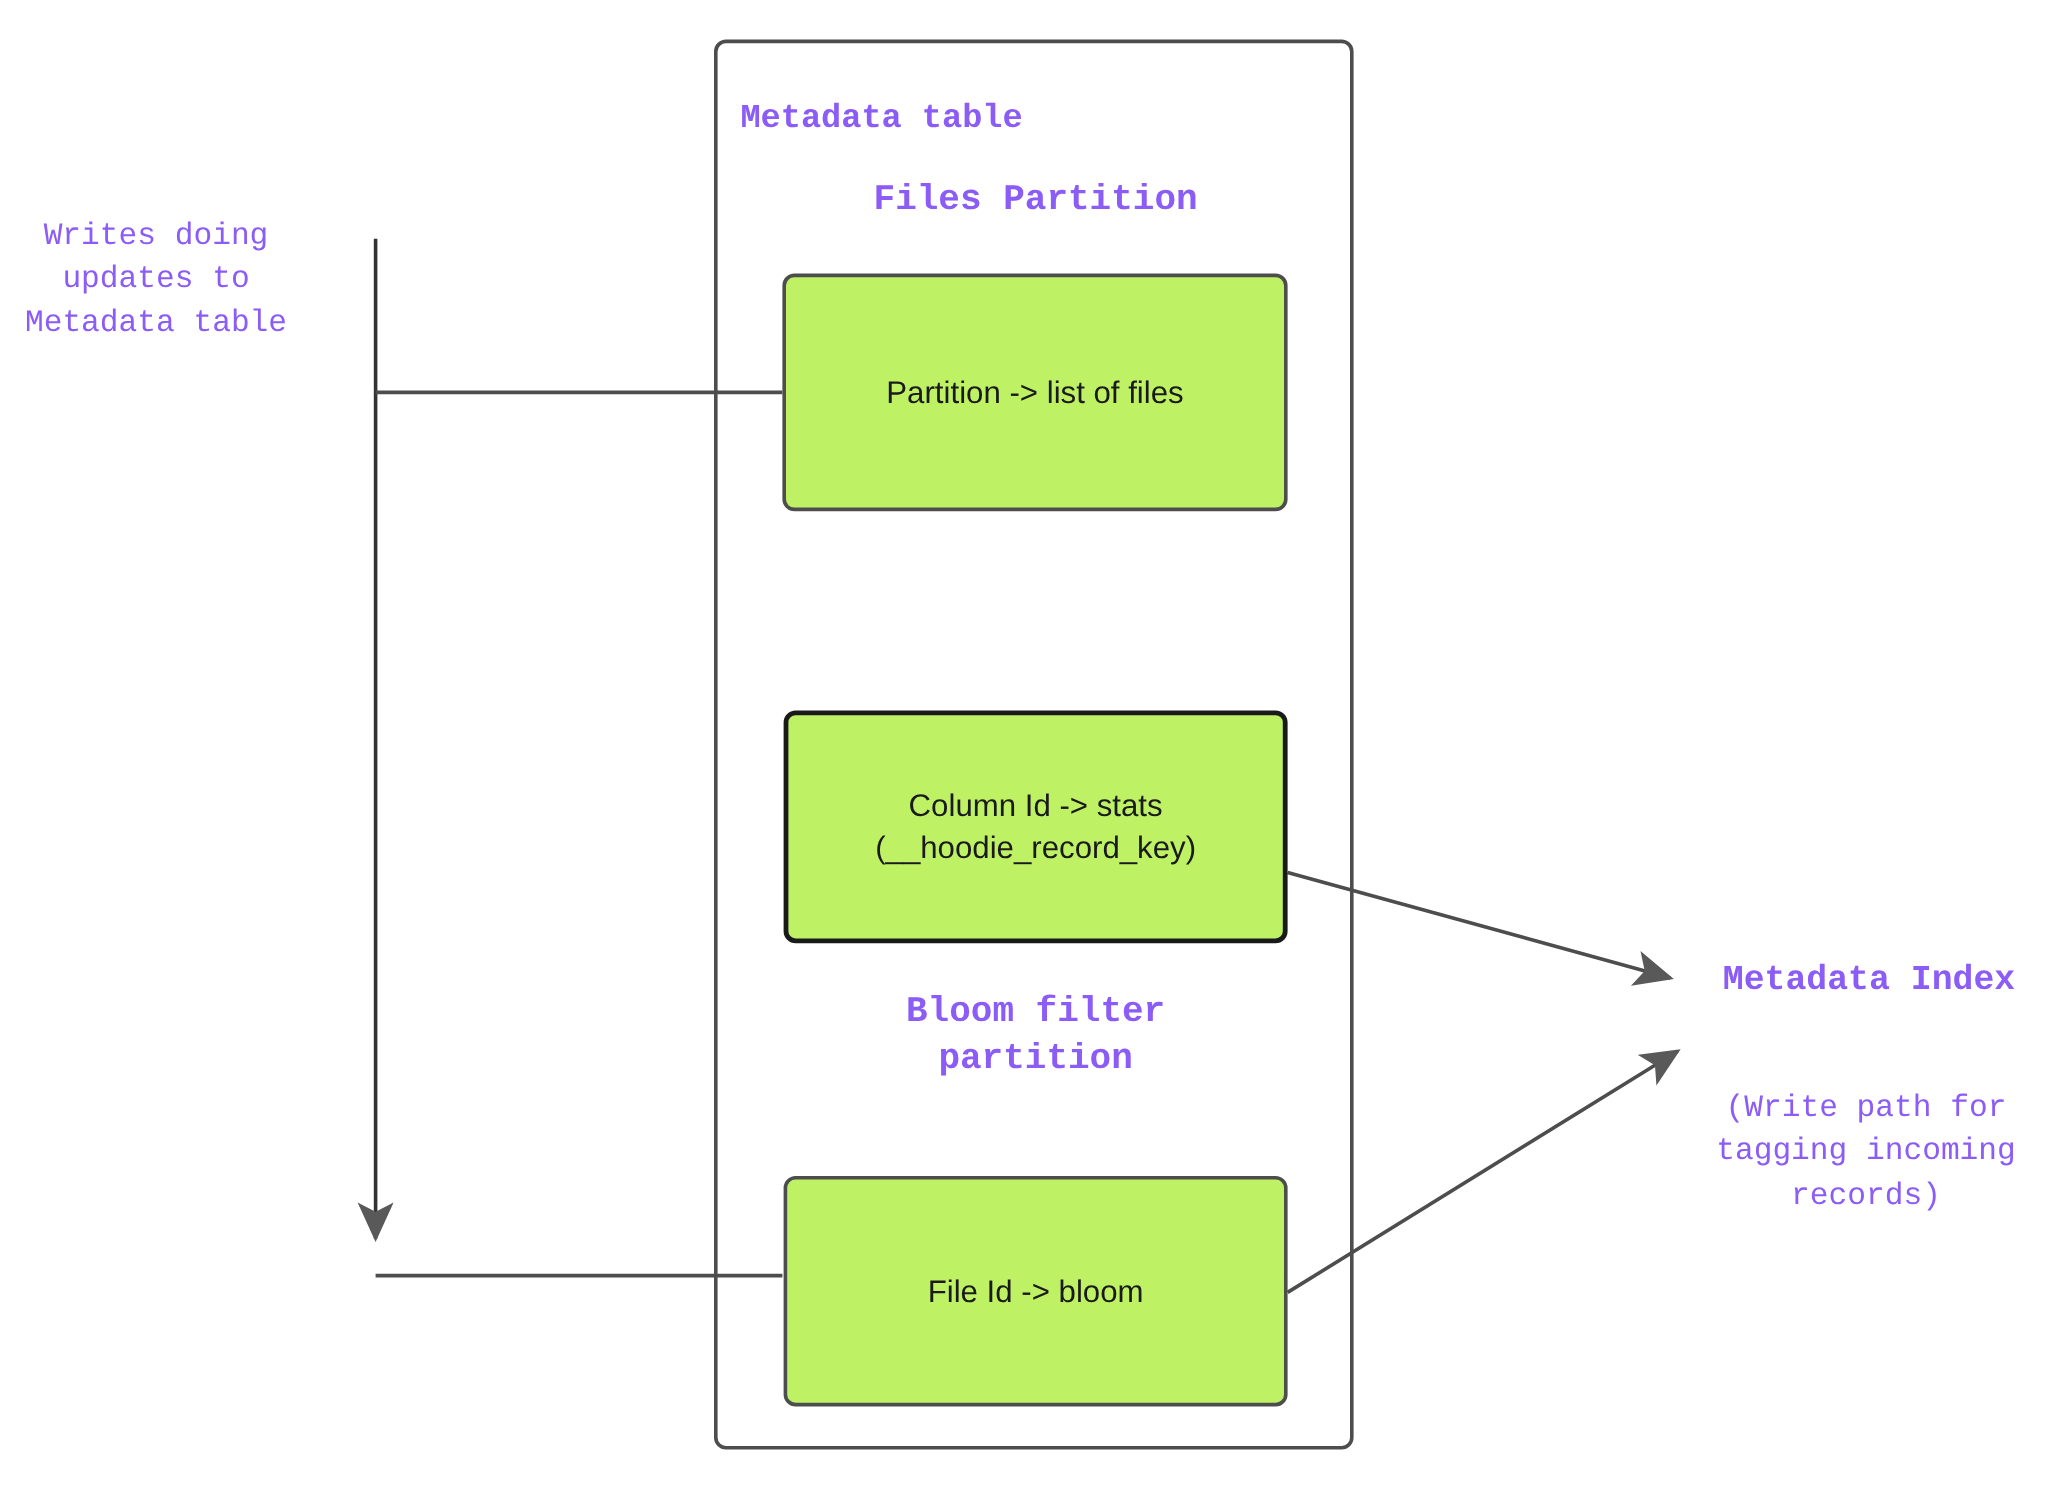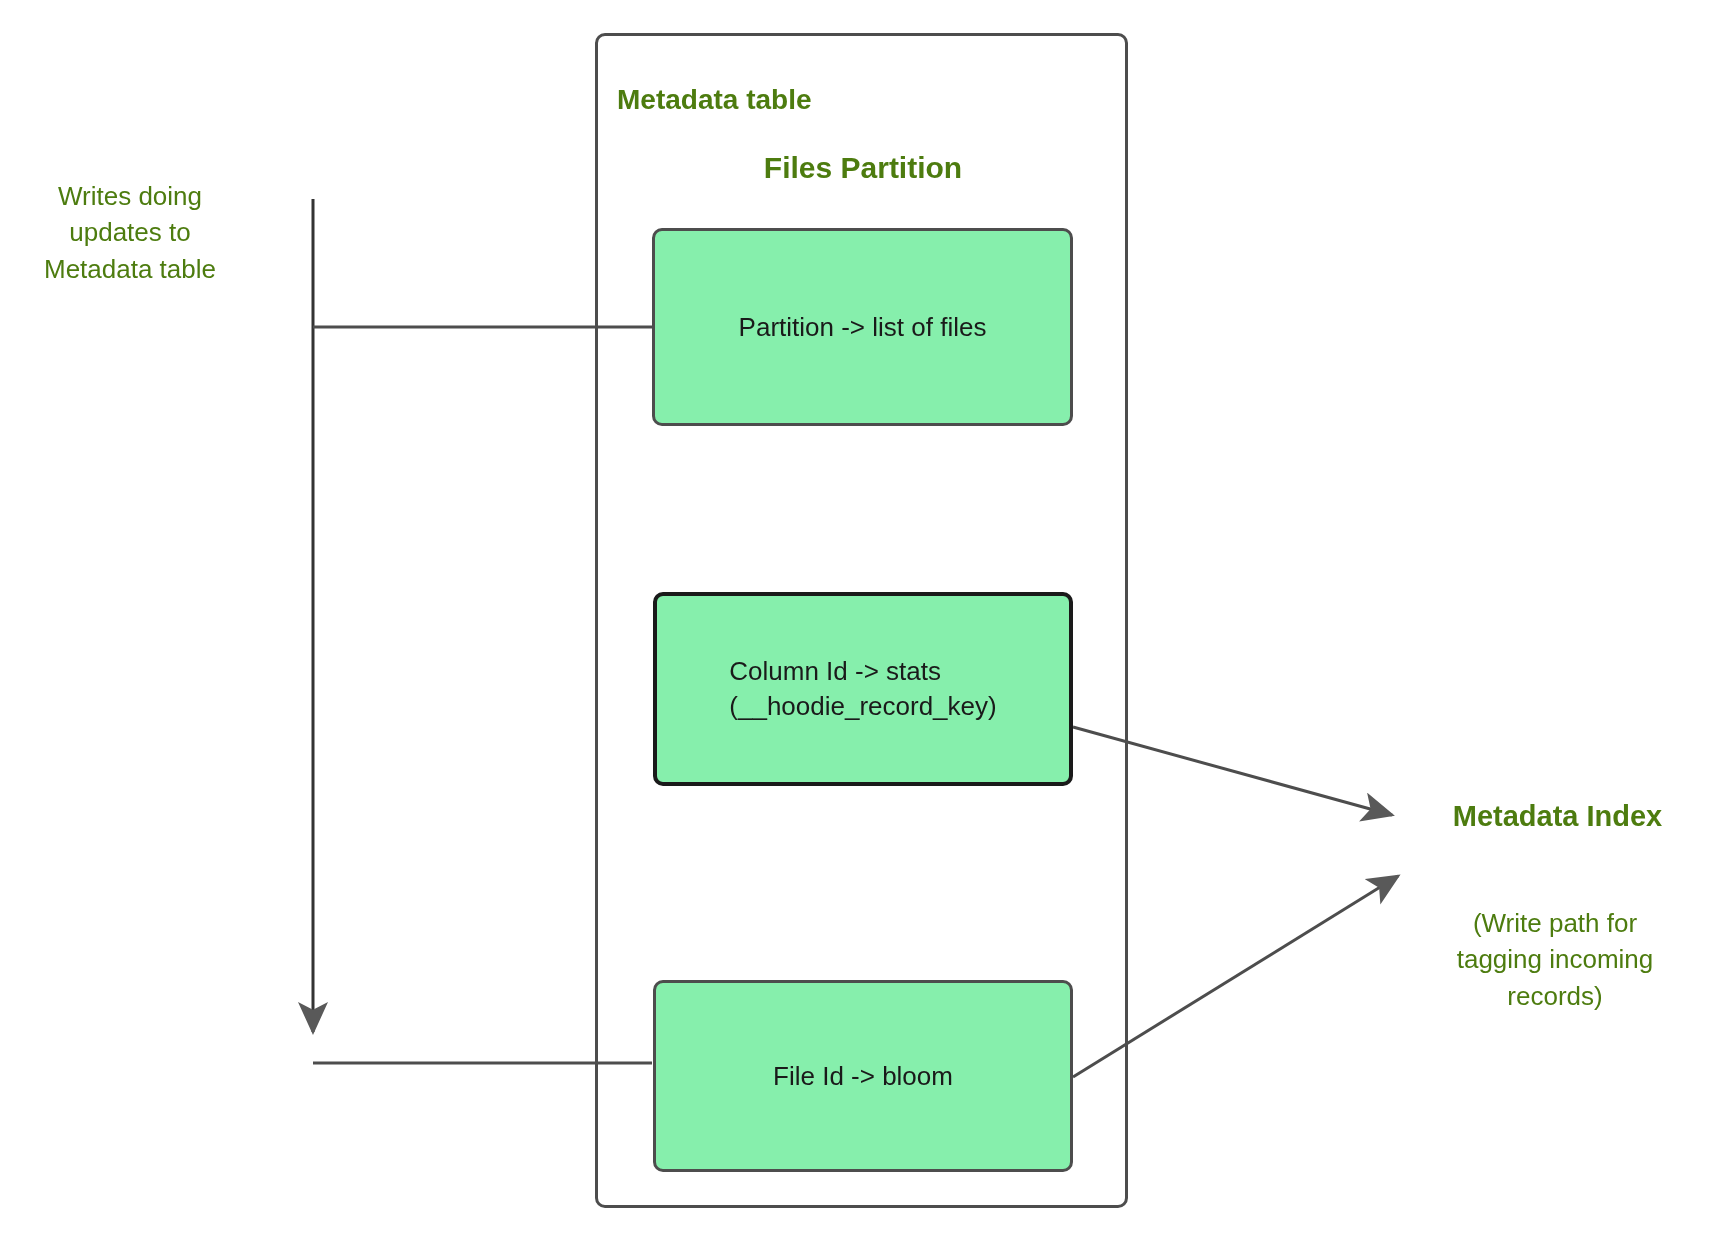--- a/index.html
+++ b/index.html
@@ -34,41 +34,43 @@
     border: 3px solid #4d4d4d;
     border-radius: 10px;
     background: transparent;
   }
   
   .part-box {
     position: absolute;
     box-sizing: border-box;
     border: 3px solid #4d4d4d;
     border-radius: 10px;
-    background: #86efac;
+    background: #bef264;
     display: flex;
     align-items: center;
     justify-content: center;
+    text-align: center;
   }
   .part-box.emphasis {
     border: 4px solid #1a1a1a;
   }
   .part-box .body-text {
     font-size: 26px;
     line-height: 1.33;
     color: #1a1a1a;
     font-weight: 400;
     white-space: pre-line;
   }
   
   .label {
     position: absolute;
     text-align: center;
-    color: #4d7c0f;
+    color: #8b5cf6;
     white-space: pre-line;
+    font-family: Liberation Mono, monospace;
   }
   .label.title-bold {
     font-weight: bold;
     font-size: 28px;
     line-height: 1.3;
   }
   .label.heading-bold {
     font-weight: bold;
     font-size: 30px;
     line-height: 1.3;
@@ -129,20 +131,22 @@
   <div class="part-box" style="left:652px; top:228px; width:421px; height:198px;">
     <span class="body-text">Partition -&gt; list of files</span>
   </div>
 
 
   <div class="part-box emphasis" style="left:653px; top:592px; width:420px; height:194px;">
     <span class="body-text">Column Id  -&gt; stats
 (__hoodie_record_key)</span>
   </div>
 
+  <div class="label heading-bold" style="left:653px; top:825px; width:420px;">Bloom filter
+partition</div>
 
   <div class="part-box" style="left:653px; top:980px; width:420px; height:192px;">
     <span class="body-text">File Id -&gt; bloom</span>
   </div>
 
   <div class="label title-bold" style="left:1410px; top:798px; width:295px; font-size:29px;">Metadata Index</div>
 
   <div class="label plain" style="left:1405px; top:905px; width:300px;">(Write path for
 tagging incoming
 records)</div>

